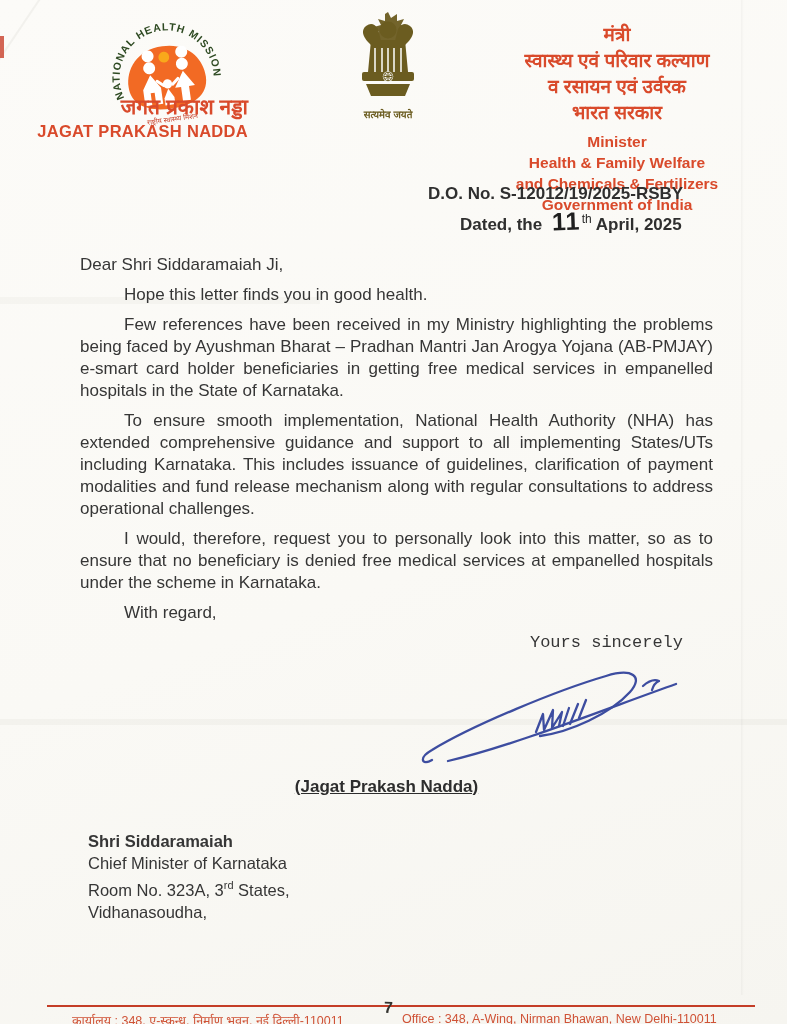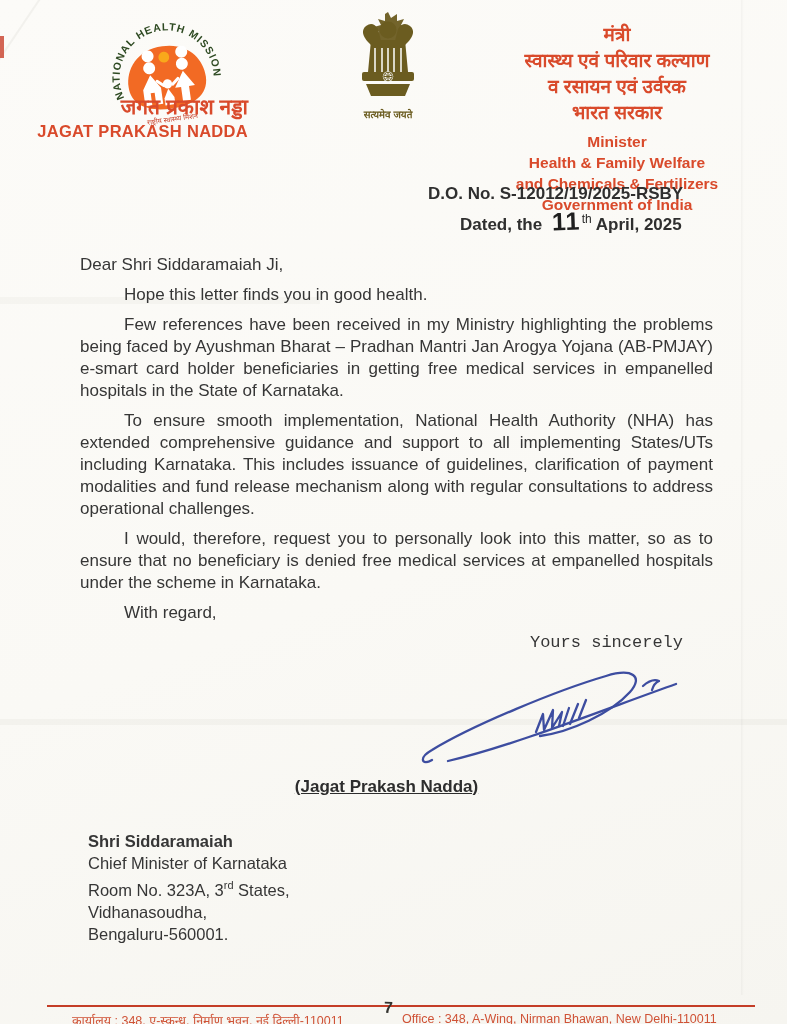--- a/index.html
+++ b/index.html
@@ -157,21 +157,20 @@
       </svg>
     </div>
     <p class="signatory">(Jagat Prakash Nadda)</p>
   </div>
 
   <div class="recipient">
     <div class="name">Shri Siddaramaiah</div>
     <div>Chief Minister of Karnataka</div>
     <div><span>Room No. 323A, 3</span><sup class="small">rd</sup><span> States,</span></div>
     <div>Vidhanasoudha,</div>
-    <div>Bengaluru-560001.</div>
   </div>
 
   <div class="footer-rule"></div>
   <div class="page-number">7</div>
   <div class="footer-text">
     <span class="footer-hindi">कार्यालय : 348, ए-स्कन्ध, निर्माण भवन, नई दिल्ली-110011</span>
     <span class="footer-english">Office : 348, A-Wing, Nirman Bhawan, New Delhi-110011</span>
   </div>
 
 </div>

